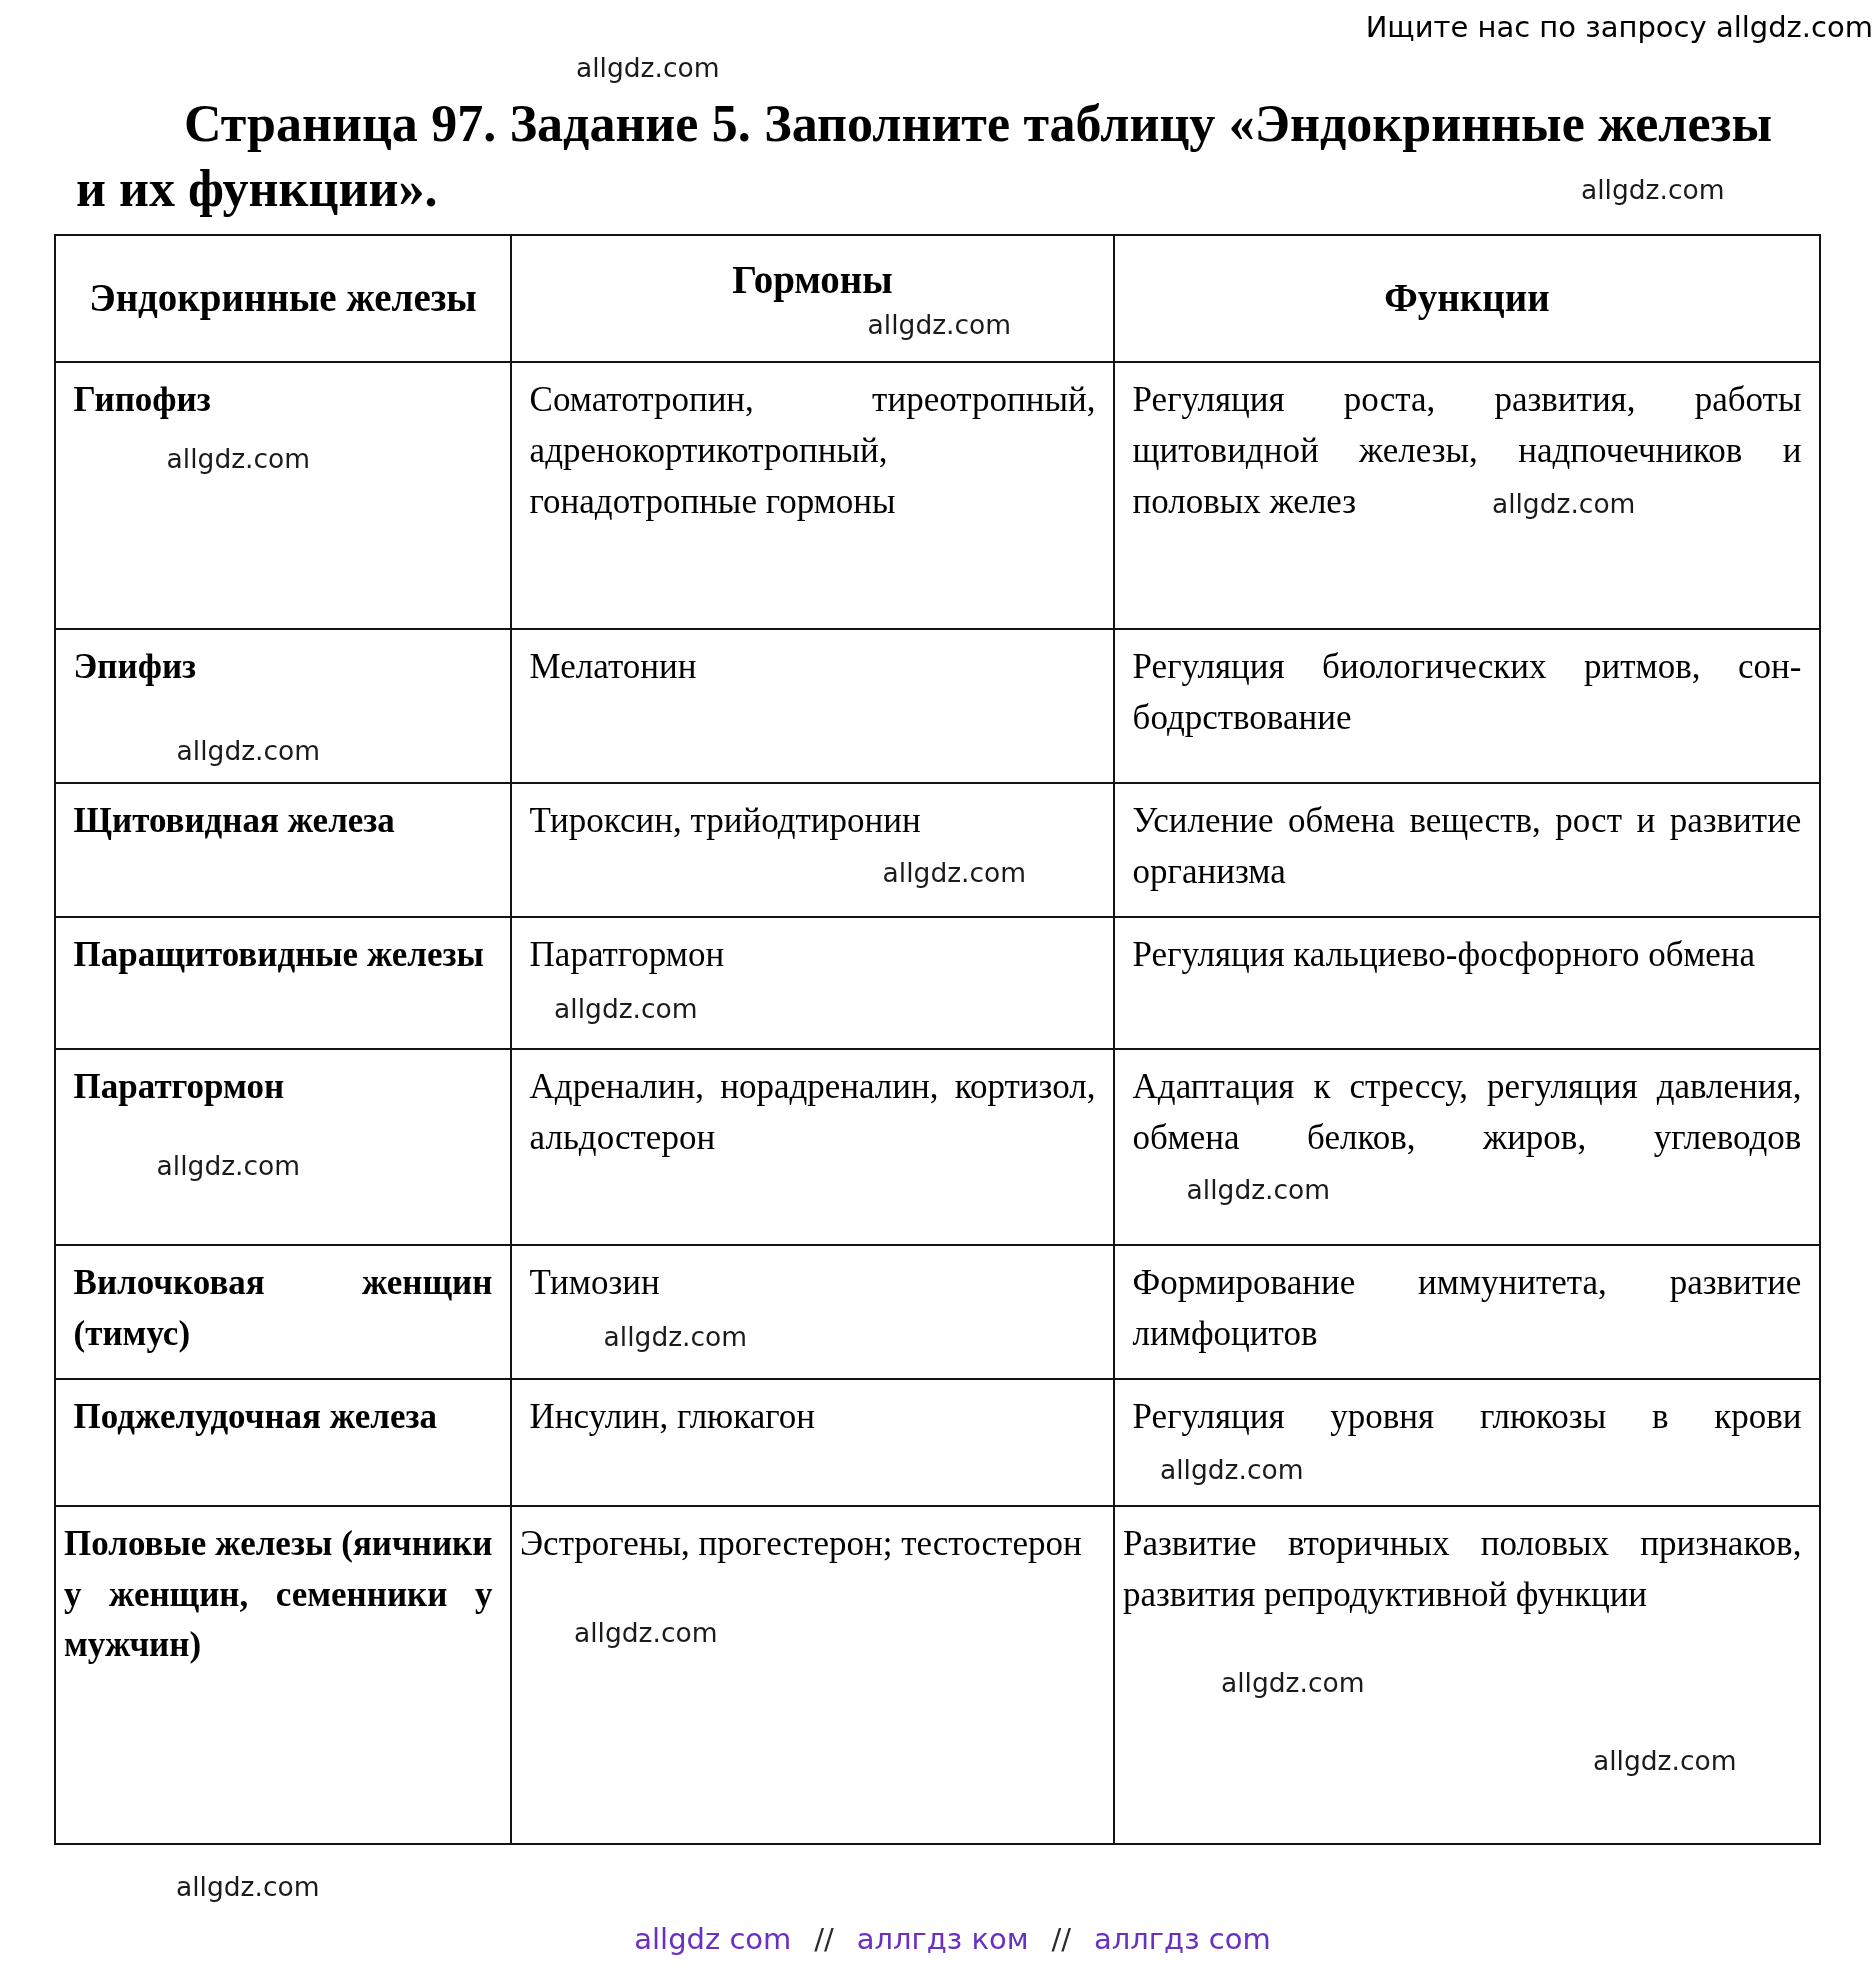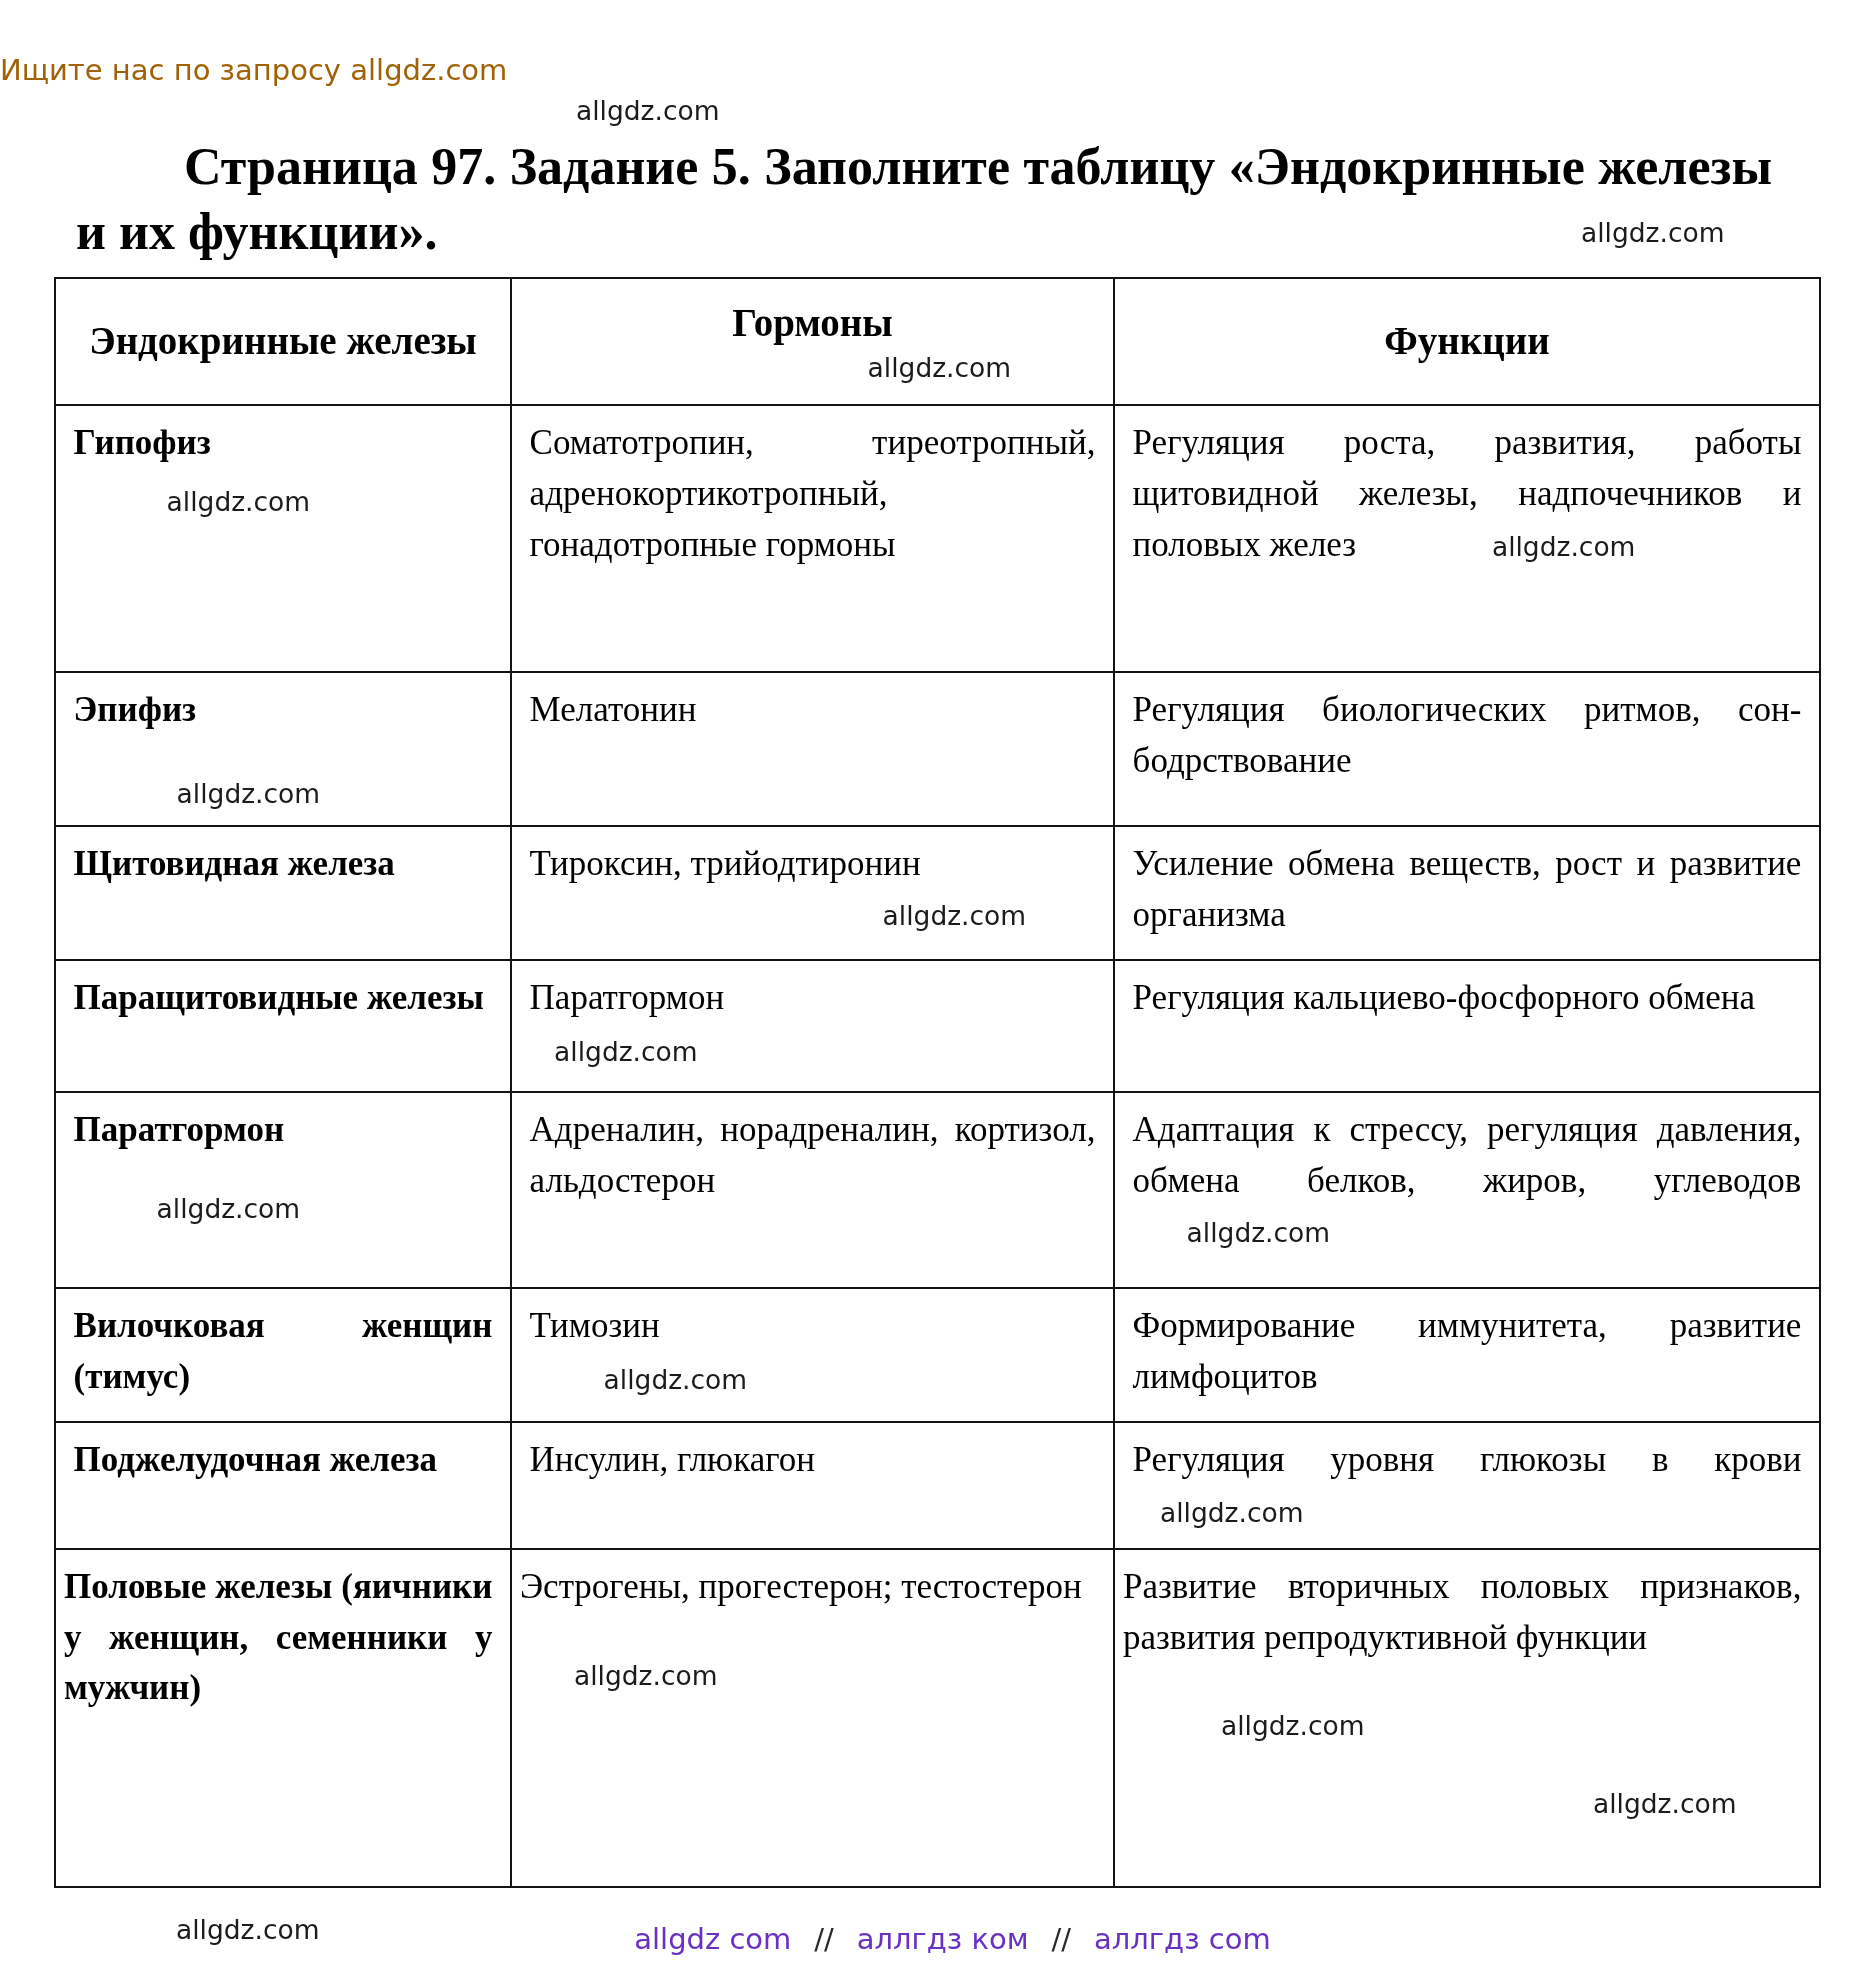--- a/index.html
+++ b/index.html
@@ -3,23 +3,23 @@
 <meta charset="utf-8">
 <style>
   * { margin:0; padding:0; box-sizing:border-box; }
   html,body { background:#ffffff; }
   body {
     width:1873px; height:1972px; position:relative;
     font-family:"Liberation Serif", serif; color:#000;
     overflow:hidden;
   }
   .top-banner {
-    padding-top:9.8px; text-align:left;
+    padding-top:9.8px; text-align:right;
     font-family:"DejaVu Sans", sans-serif;
-    font-size:29px; color:#a16207;margin-top:43px;
+    font-size:29px; color:#000000;
   }
   .wm {
     font-family:"DejaVu Sans", sans-serif;
     font-size:26.5px; color:#1b1b1b; font-weight:400;
     white-space:nowrap;
   }
   .wm-block { display:block; }
   .wm-top { display:block; margin:7.8px 0 0 576px; }
   .title {
     position:relative;

